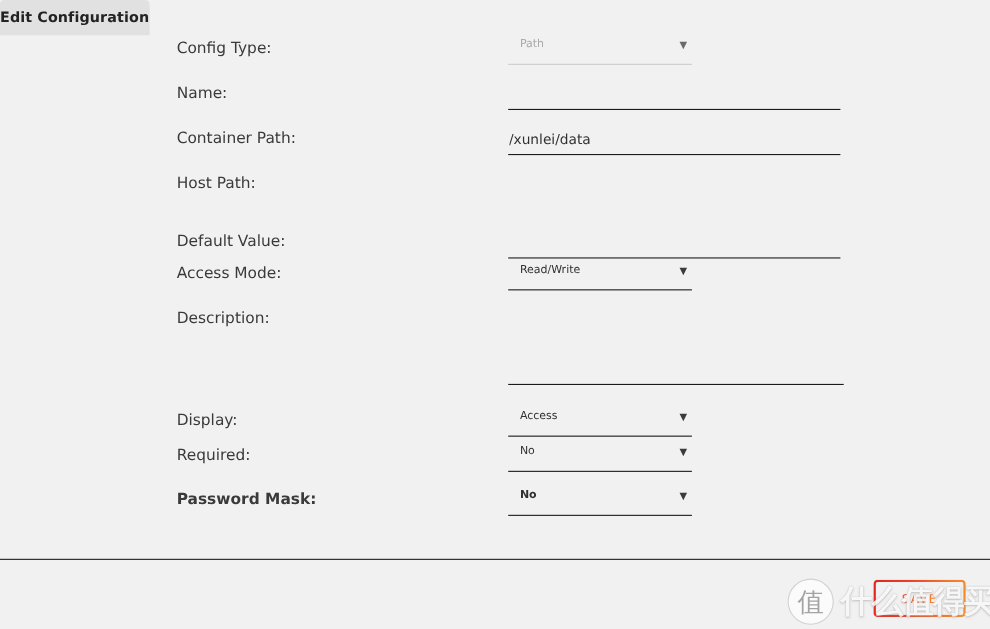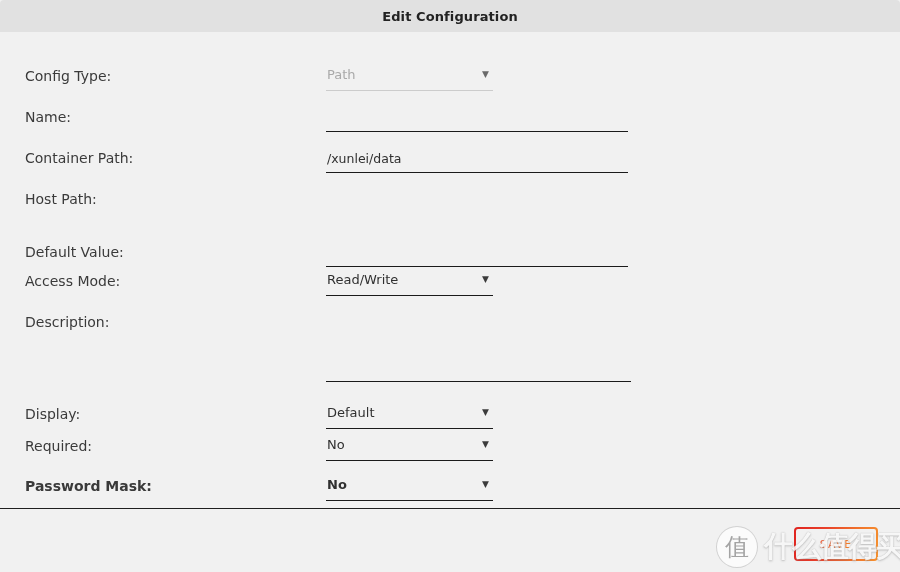--- a/index.html
+++ b/index.html
@@ -16,21 +16,21 @@
   }
 
   
   .dialog {
     position: absolute;
     left: 0; top: 0;
     width: 900px;
     height: 572px;
     background: #f1f1f1;
     display: flex;
-    flex-direction: column;
+    flex-direction: row;
   }
 
   
   .titlebar {
     height: 32px;
     background: #e1e1e1;
     border-top-left-radius: 4px;
     border-top-right-radius: 4px;
     display: flex;
     align-items: center;
@@ -115,23 +115,23 @@
     width: 167px;
     height: 27px;
     border-bottom: 1px solid #1b1b1b;
     box-sizing: border-box;
   }
   .select-wrap.disabled {
     border-bottom: 1px solid #cccccc;
   }
   .select-value {
     position: absolute;
-    left: 1px;
+    left: 11px;
     top: 3px;
-    font-size: 13px;
+    font-size: 10px;
     color: #303030;
     white-space: nowrap;
   }
   .select-wrap.disabled .select-value { color: #a9a9a9; }
   .select-arrow {
     position: absolute;
     right: 4px;
     top: 6px;
     font-size: 9px;
     line-height: 9px;
@@ -284,21 +284,21 @@
       <span class="row-label">Description:</span>
       <div class="field" style="top:8px;">
         <textarea class="text-area" placeholder="" style=""></textarea>
       </div>
     </div>
 
     <div class="row" style="top:366px;margin-top:8px;">
       <span class="row-label">Display:</span>
       <div class="field">
         <div class="select-wrap">
-          <span class="select-value">Default</span>
+          <span class="select-value">Access</span>
           <span class="select-arrow">▼</span>
         </div>
       </div>
     </div>
 
     <div class="row" style="top:406px;text-align:center;">
       <span class="row-label">Required:</span>
       <div class="field">
         <div class="select-wrap">
           <span class="select-value">No</span>

